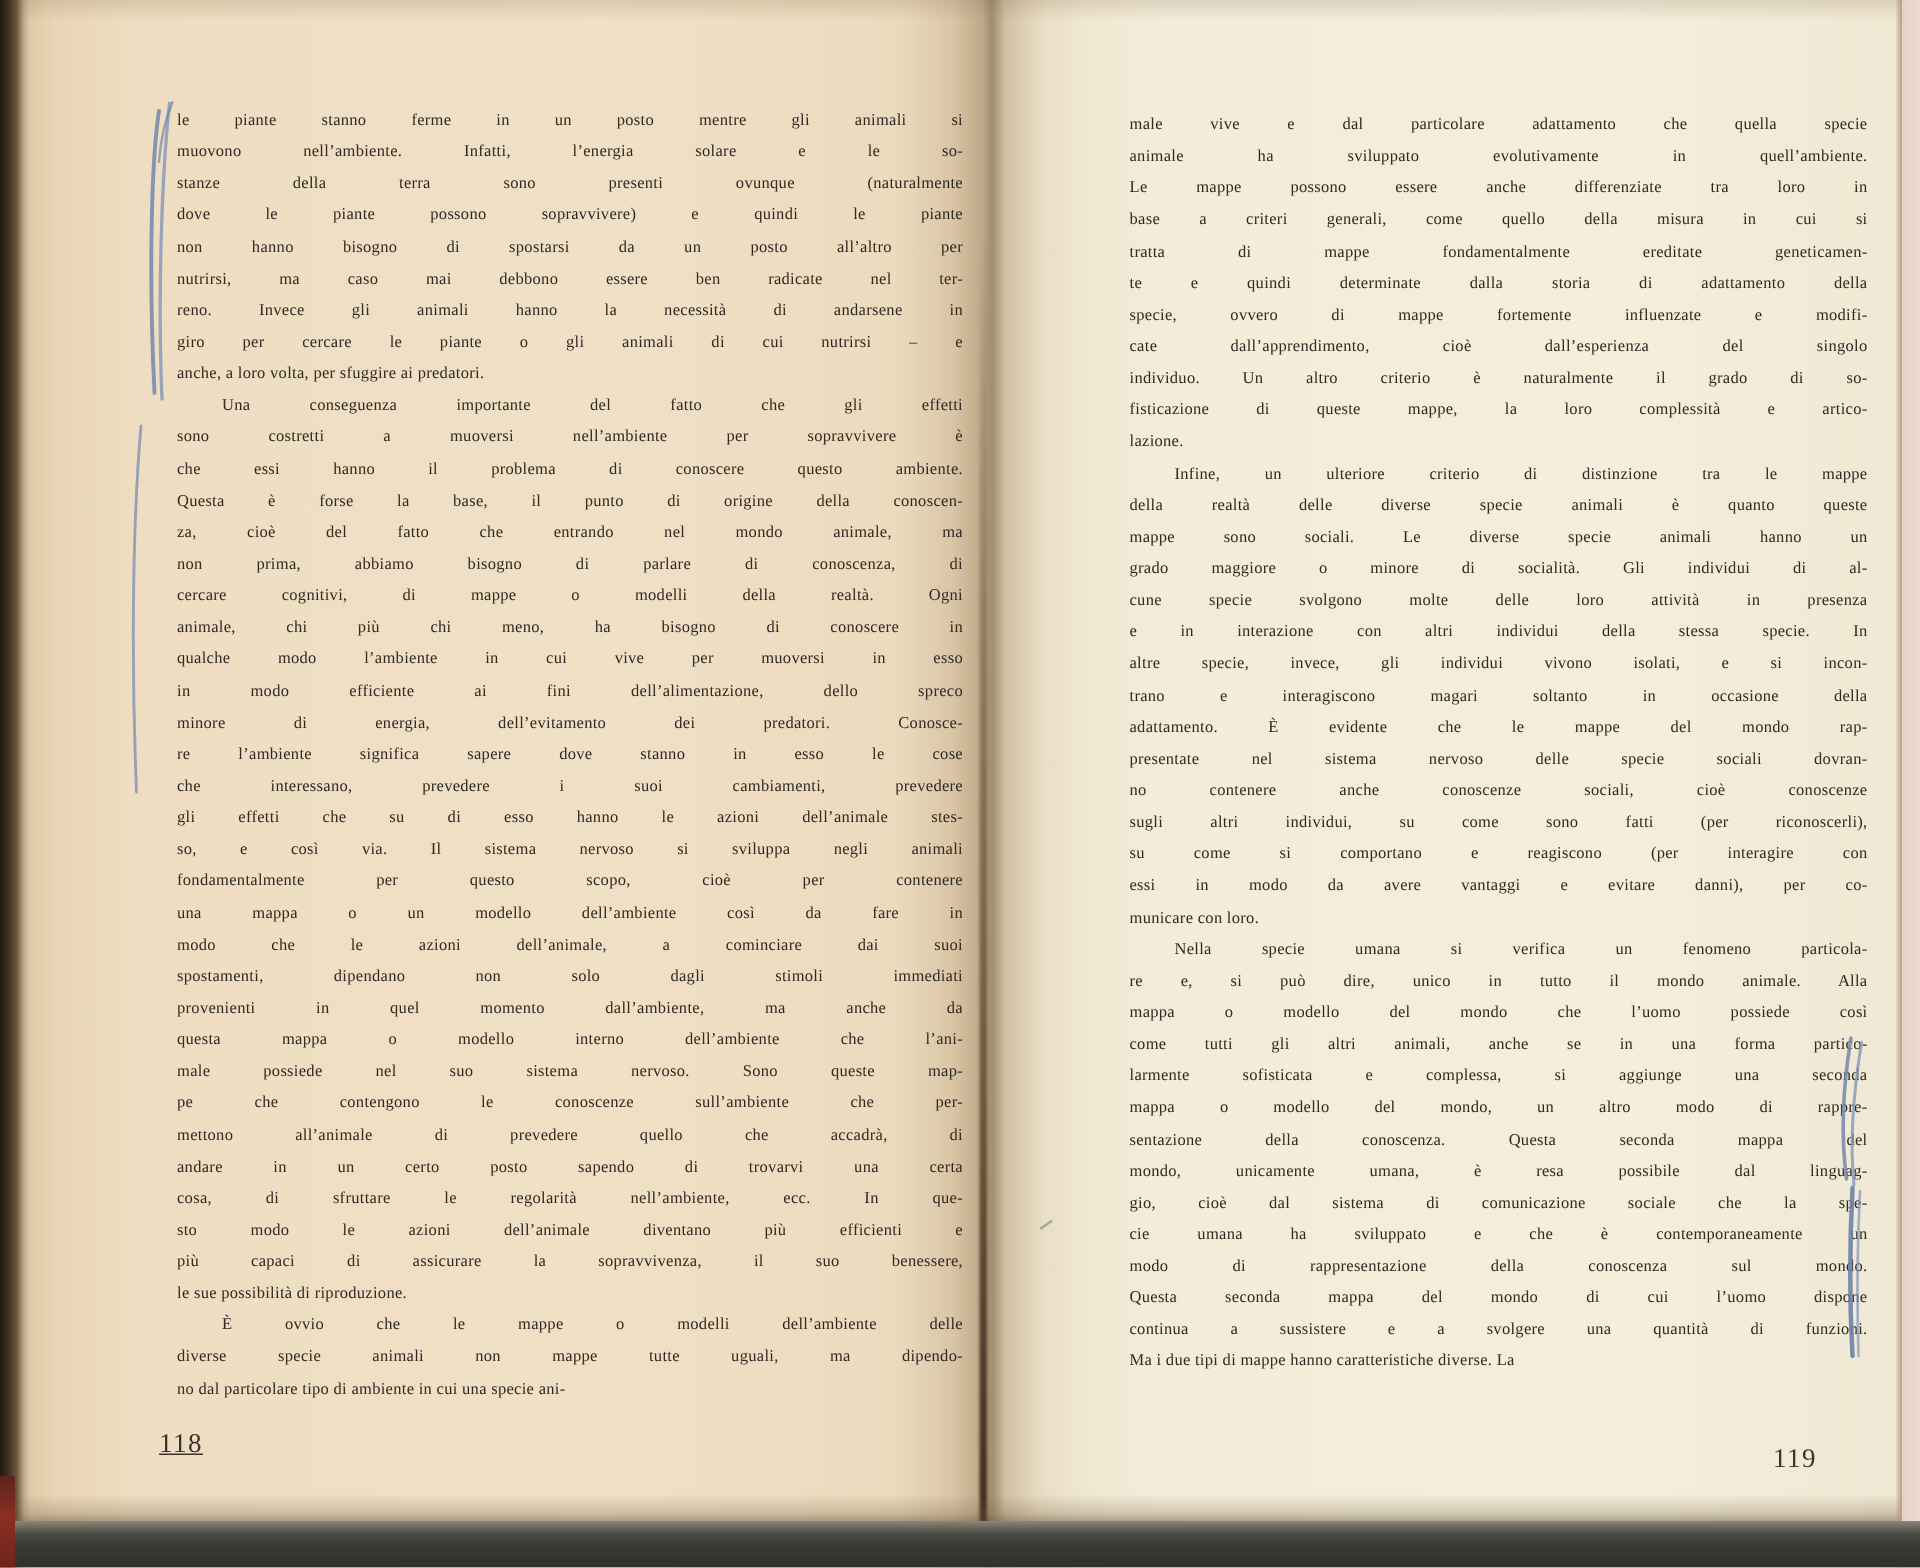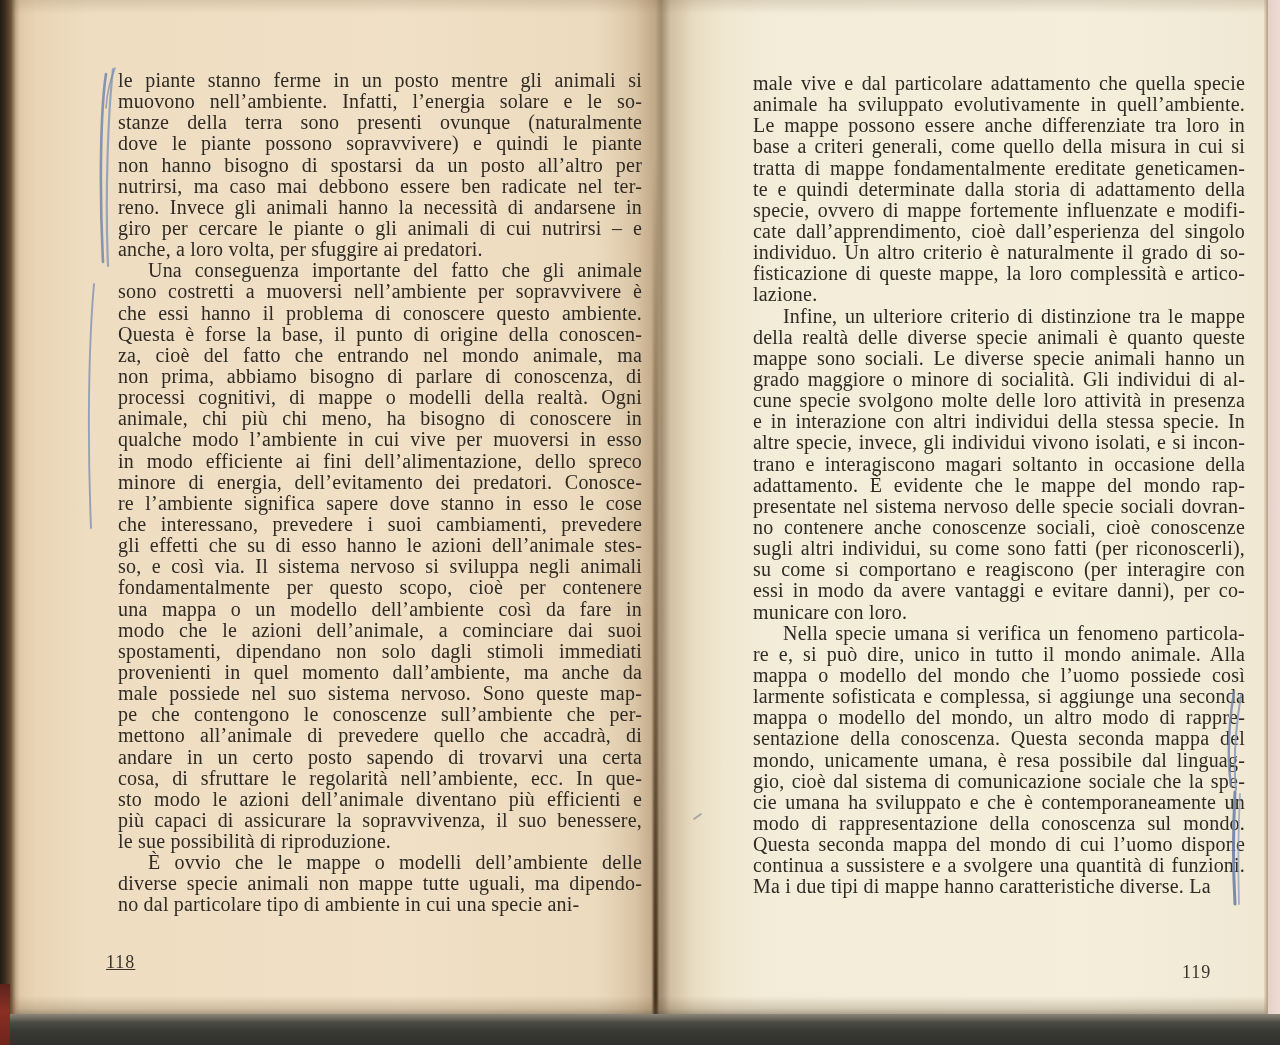--- a/index.html
+++ b/index.html
@@ -53,21 +53,21 @@
     background:linear-gradient(to bottom,rgba(75,48,22,0) 0%,rgba(75,48,22,.35) 30%,rgba(60,38,16,.6) 65%,rgba(40,24,10,.85) 100%);
     filter:blur(1px);
   }
   .top-vignette{
     position:absolute;left:0;top:0;width:1280px;height:14px;z-index:5;
     background:linear-gradient(to bottom,rgba(120,95,65,.18),rgba(120,95,65,0));
   }
   
   .text-block{
     position:absolute;z-index:10;color:#2f2a24;
-    font-size:20px;letter-spacing:.2px;
+    font-size:11px;letter-spacing:.2px;
   }
   .tb-left{left:118px;top:70px;width:524px;}
   .tb-right{left:753px;top:73px;width:492px;}
   .line{
     height:21.15px;line-height:21.15px;
     text-align:justify;text-align-last:justify;
     white-space:normal;overflow:visible;
   }
   .line.last{text-align-last:left;}
   .line.indent{text-indent:30px;}
@@ -101,40 +101,41 @@
       <div class="line">muovono nell’ambiente. Infatti, l’energia solare e le so-</div>
       <div class="line">stanze della terra sono presenti ovunque (naturalmente</div>
       <div class="line">dove le piante possono sopravvivere) e quindi le piante</div>
       <div class="line">non hanno bisogno di spostarsi da un posto all’altro per</div>
       <div class="line">nutrirsi, ma caso mai debbono essere ben radicate nel ter-</div>
       <div class="line">reno. Invece gli animali hanno la necessità di andarsene in</div>
       <div class="line">giro per cercare le piante o gli animali di cui nutrirsi – e</div>
       <div class="line last">anche, a loro volta, per sfuggire ai predatori.</div>
     </div>
     <div class="para">
-      <div class="line indent">Una conseguenza importante del fatto che gli animale</div>
+      <div class="line indent">Una conseguenza importante del fatto che gli effetti</div>
       <div class="line">sono costretti a muoversi nell’ambiente per sopravvivere è</div>
       <div class="line">che essi hanno il problema di conoscere questo ambiente.</div>
       <div class="line">Questa è forse la base, il punto di origine della conoscen-</div>
       <div class="line">za, cioè del fatto che entrando nel mondo animale, ma</div>
       <div class="line">non prima, abbiamo bisogno di parlare di conoscenza, di</div>
-      <div class="line">processi cognitivi, di mappe o modelli della realtà. Ogni</div>
+      <div class="line">cercare cognitivi, di mappe o modelli della realtà. Ogni</div>
       <div class="line">animale, chi più chi meno, ha bisogno di conoscere in</div>
       <div class="line">qualche modo l’ambiente in cui vive per muoversi in esso</div>
       <div class="line">in modo efficiente ai fini dell’alimentazione, dello spreco</div>
       <div class="line">minore di energia, dell’evitamento dei predatori. Conosce-</div>
       <div class="line">re l’ambiente significa sapere dove stanno in esso le cose</div>
       <div class="line">che interessano, prevedere i suoi cambiamenti, prevedere</div>
       <div class="line">gli effetti che su di esso hanno le azioni dell’animale stes-</div>
       <div class="line">so, e così via. Il sistema nervoso si sviluppa negli animali</div>
       <div class="line">fondamentalmente per questo scopo, cioè per contenere</div>
       <div class="line">una mappa o un modello dell’ambiente così da fare in</div>
       <div class="line">modo che le azioni dell’animale, a cominciare dai suoi</div>
       <div class="line">spostamenti, dipendano non solo dagli stimoli immediati</div>
       <div class="line">provenienti in quel momento dall’ambiente, ma anche da</div>
+      <div class="line">questa mappa o modello interno dell’ambiente che l’ani-</div>
       <div class="line">male possiede nel suo sistema nervoso. Sono queste map-</div>
       <div class="line">pe che contengono le conoscenze sull’ambiente che per-</div>
       <div class="line">mettono all’animale di prevedere quello che accadrà, di</div>
       <div class="line">andare in un certo posto sapendo di trovarvi una certa</div>
       <div class="line">cosa, di sfruttare le regolarità nell’ambiente, ecc. In que-</div>
       <div class="line">sto modo le azioni dell’animale diventano più efficienti e</div>
       <div class="line">più capaci di assicurare la sopravvivenza, il suo benessere,</div>
       <div class="line last">le sue possibilità di riproduzione.</div>
     </div>
     <div class="para">
@@ -172,20 +173,21 @@
       <div class="line">no contenere anche conoscenze sociali, cioè conoscenze</div>
       <div class="line">sugli altri individui, su come sono fatti (per riconoscerli),</div>
       <div class="line">su come si comportano e reagiscono (per interagire con</div>
       <div class="line">essi in modo da avere vantaggi e evitare danni), per co-</div>
       <div class="line last">municare con loro.</div>
     </div>
     <div class="para">
       <div class="line indent">Nella specie umana si verifica un fenomeno particola-</div>
       <div class="line">re e, si può dire, unico in tutto il mondo animale. Alla</div>
       <div class="line">mappa o modello del mondo che l’uomo possiede così</div>
+      <div class="line">come tutti gli altri animali, anche se in una forma partico-</div>
       <div class="line">larmente sofisticata e complessa, si aggiunge una seconda</div>
       <div class="line">mappa o modello del mondo, un altro modo di rappre-</div>
       <div class="line">sentazione della conoscenza. Questa seconda mappa del</div>
       <div class="line">mondo, unicamente umana, è resa possibile dal linguag-</div>
       <div class="line">gio, cioè dal sistema di comunicazione sociale che la spe-</div>
       <div class="line">cie umana ha sviluppato e che è contemporaneamente un</div>
       <div class="line">modo di rappresentazione della conoscenza sul mondo.</div>
       <div class="line">Questa seconda mappa del mondo di cui l’uomo dispone</div>
       <div class="line">continua a sussistere e a svolgere una quantità di funzioni.</div>
       <div class="line last">Ma i due tipi di mappe hanno caratteristiche diverse. La</div>

